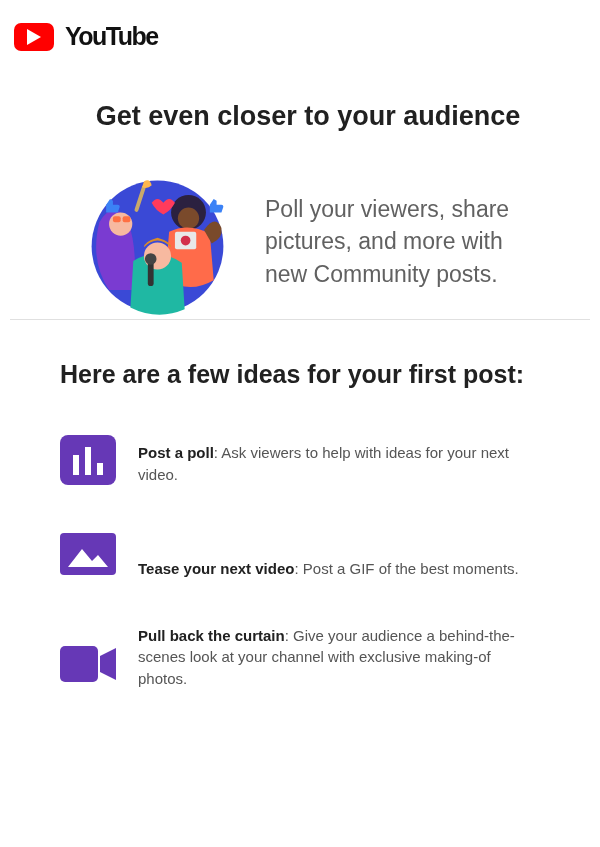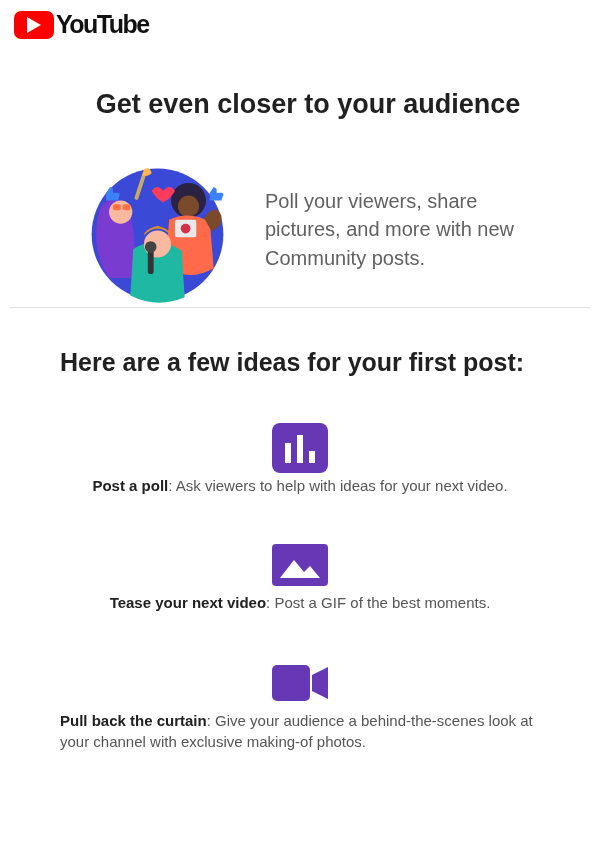--- a/index.html
+++ b/index.html
@@ -6,22 +6,22 @@
   body {
     font-family: Arial, Helvetica, sans-serif;
     width: 600px;
     height: 847px;
     background: #fff;
     color: #212121;
   }
   .header {
     display: flex;
     align-items: center;
-    gap: 2px;
-    padding: 10px 14px 6px 14px;
+    gap: 11px;
+    padding: 22px 14px 6px 14px;
   }
   .yt-logo-mark {
     width: 40px;
     height: 28px;
     background: #ff0000;
     border-radius: 7px;
     display: flex;
     align-items: center;
     justify-content: center;
   }
@@ -50,21 +50,21 @@
     gap: 30px;
     padding: 0 20px;
   }
   .hero-illustration {
     width: 155px;
     height: 155px;
     flex: 0 0 auto;
     position: relative;
   }
   .hero-desc {
-    font-size: 20px;
+    font-size: 23px;
     line-height: 1.42;
     color: #616161;
     flex: 1;
   }
   .cta-wrap {
     text-align: center;
     margin-top: 40px;
     padding-bottom: 38px;
   }
   .cta-btn {
@@ -87,23 +87,23 @@
     padding: 40px 60px 0 60px;
   }
   .ideas-title {
     font-size: 25px;
     font-weight: 600;
     color: #212121;
     margin-bottom: 46px;
   }
   .idea-row {
     display: flex;
-    align-items: center;
+    align-items: flex-end;
+    gap: 22px;
     margin-bottom: 44px;
-    flex-direction: column;
   }
   .idea-icon {
     width: 56px;
     height: 50px;
     flex: 0 0 auto;
     display:flex;
     align-items:center;
     justify-content:center;
   }
   .idea-text {

